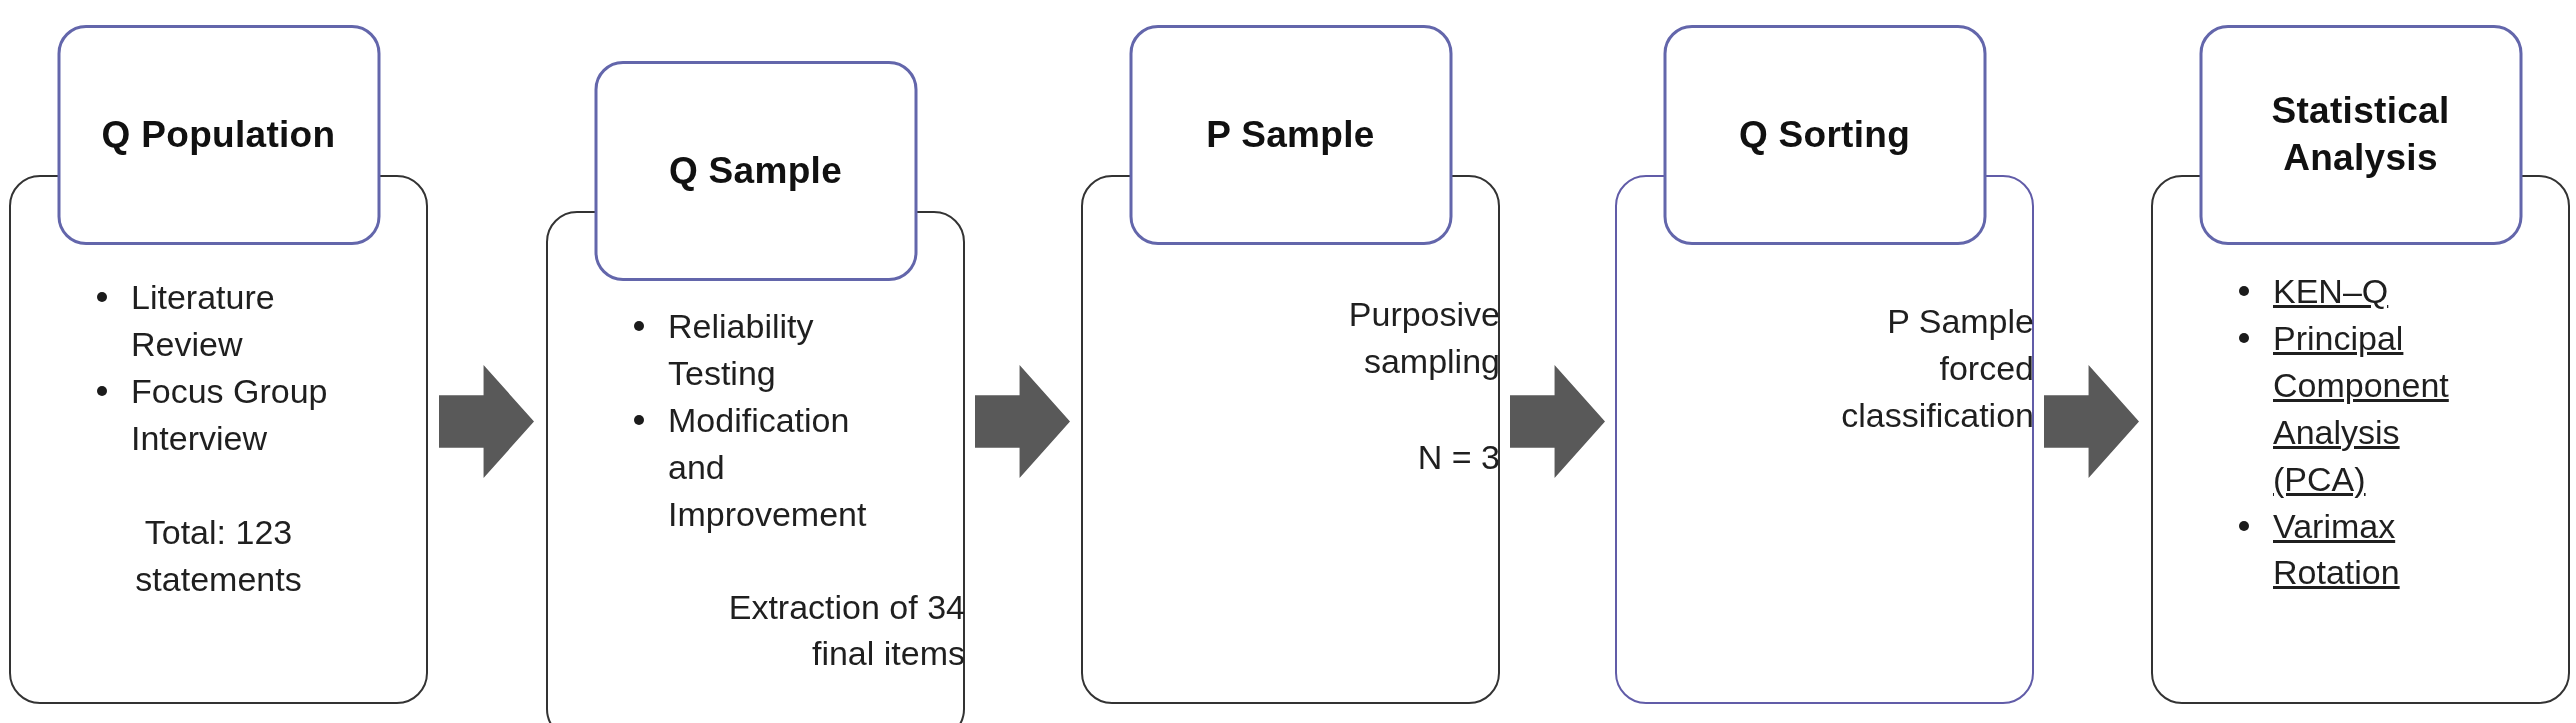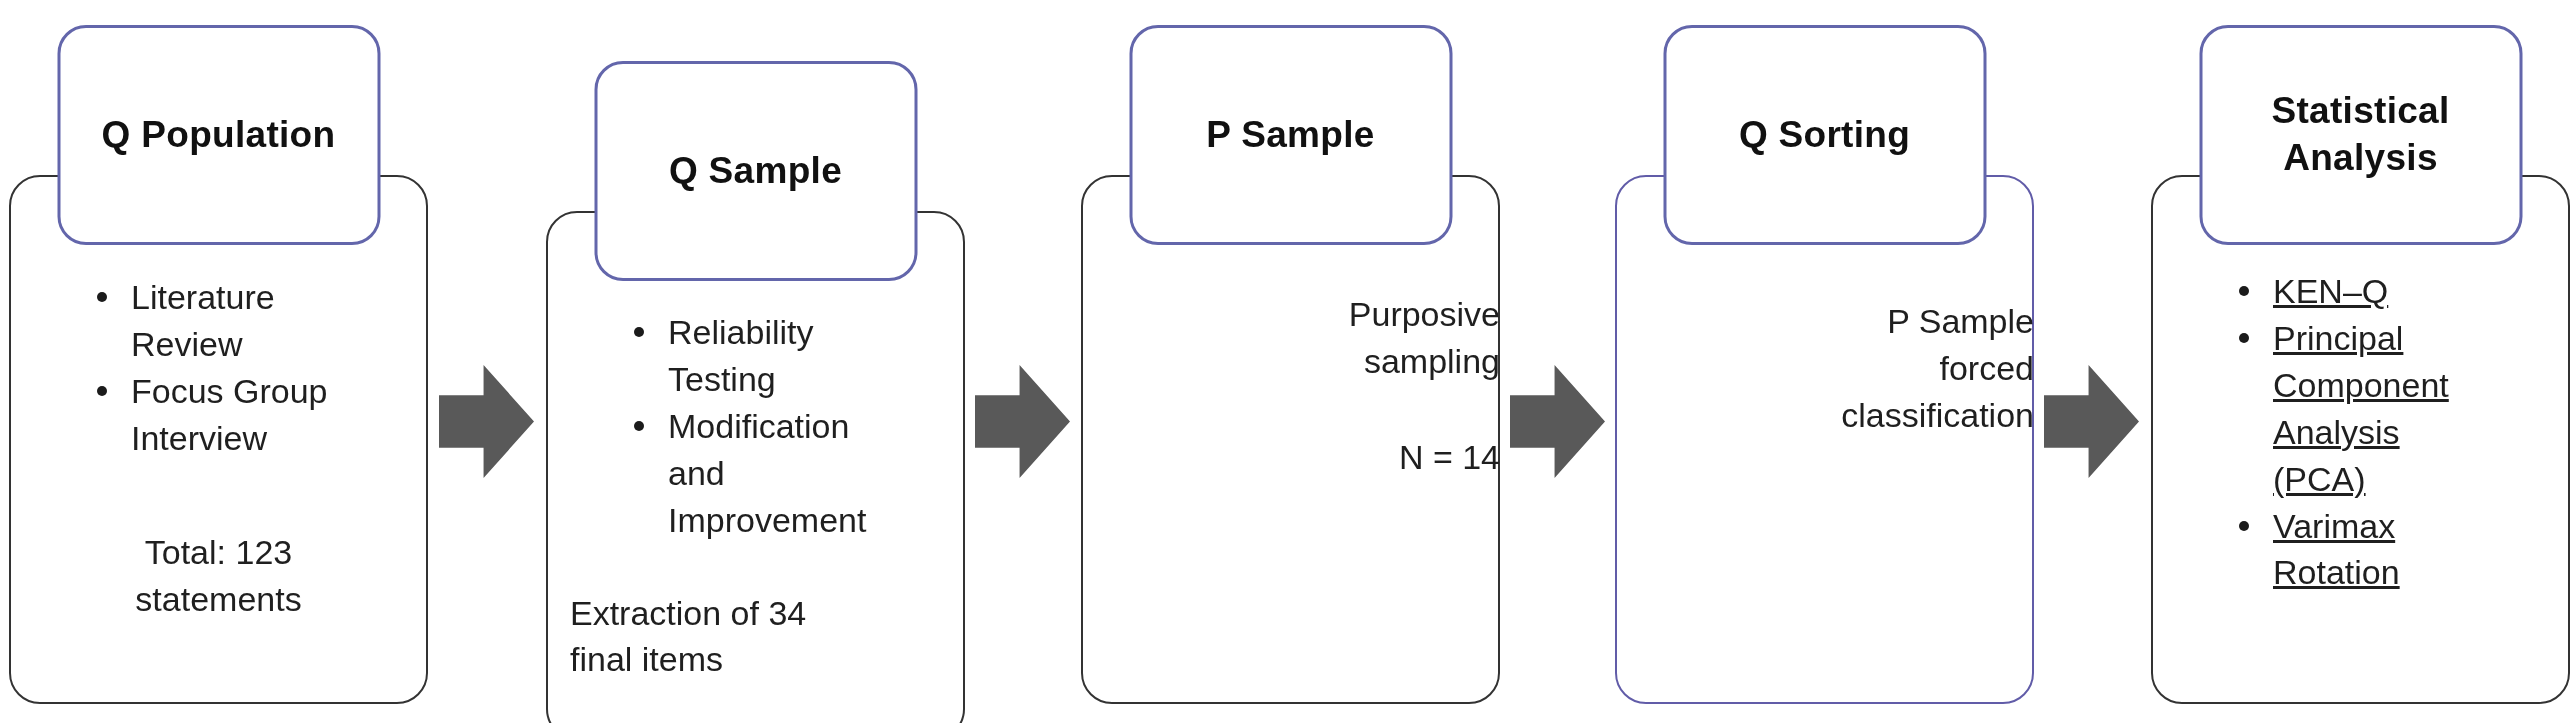--- a/index.html
+++ b/index.html
@@ -72,21 +72,21 @@
   .content {
     position: absolute;
     left: 0;
     width: 419px;
     z-index: 3;
     color: #1f1f1f;
     font-size: 34px;
     line-height: 1.38;
   }
   .content-1 { top: 274px; }
-  .content-2 { top: 273px; }
+  .content-2 { top: 267px; }
   .content-3 { top: 291px; }
   .content-4 { top: 298px; }
   .content-5 { top: 268px; text-decoration: underline; }
 
   ul.bullets {
     list-style: none;
     margin: 0;
     padding: 0;
   }
   ul.bullets li {
@@ -97,22 +97,22 @@
   ul.bullets li::before {
     content: "";
     position: absolute;
     left: 88px;
     top: 18.4px;
     width: 10px;
     height: 10px;
     border-radius: 50%;
     background: #1b1b1b;
   }
-  .note-1 { margin-top: 67px; text-align: center; white-space: pre-line; }
-  .note-2 { margin-top: 46px; text-align: left; white-space: pre-line; padding-left: 24px; }
+  .note-1 { margin-top: 47px; text-align: center; white-space: pre-line; }
+  .note-2 { margin-top: 46px; text-align: right; white-space: pre-line; padding-left: 24px; }
   .centered-text { text-align: right; white-space: pre-line; }
   .gap-after { margin-bottom: 49px; }
 
   .arrow {
     position: absolute;
     top: 365px;
     width: 95px;
     height: 113px;
     background: #595959;
     clip-path: polygon(0% 26.8%, 46.9% 26.8%, 46.9% 0%, 100% 50%, 46.9% 100%, 46.9% 73.2%, 0% 73.2%);
@@ -168,21 +168,21 @@
   <div class="arrow arrow-2"></div>
 
   <div class="column col-3">
     <div class="body-box"></div>
     <div class="header-box">
       <div class="header-title">P Sample</div>
     </div>
     <div class="content content-3">
       <div class="centered-text gap-after">Purposive
 sampling</div>
-      <div class="centered-text">N = 14</div>
+      <div class="centered-text">N = 3</div>
     </div>
   </div>
 
   <div class="arrow arrow-3"></div>
 
   <div class="column col-4 highlight">
     <div class="body-box"></div>
     <div class="header-box">
       <div class="header-title">Q Sorting</div>
     </div>

